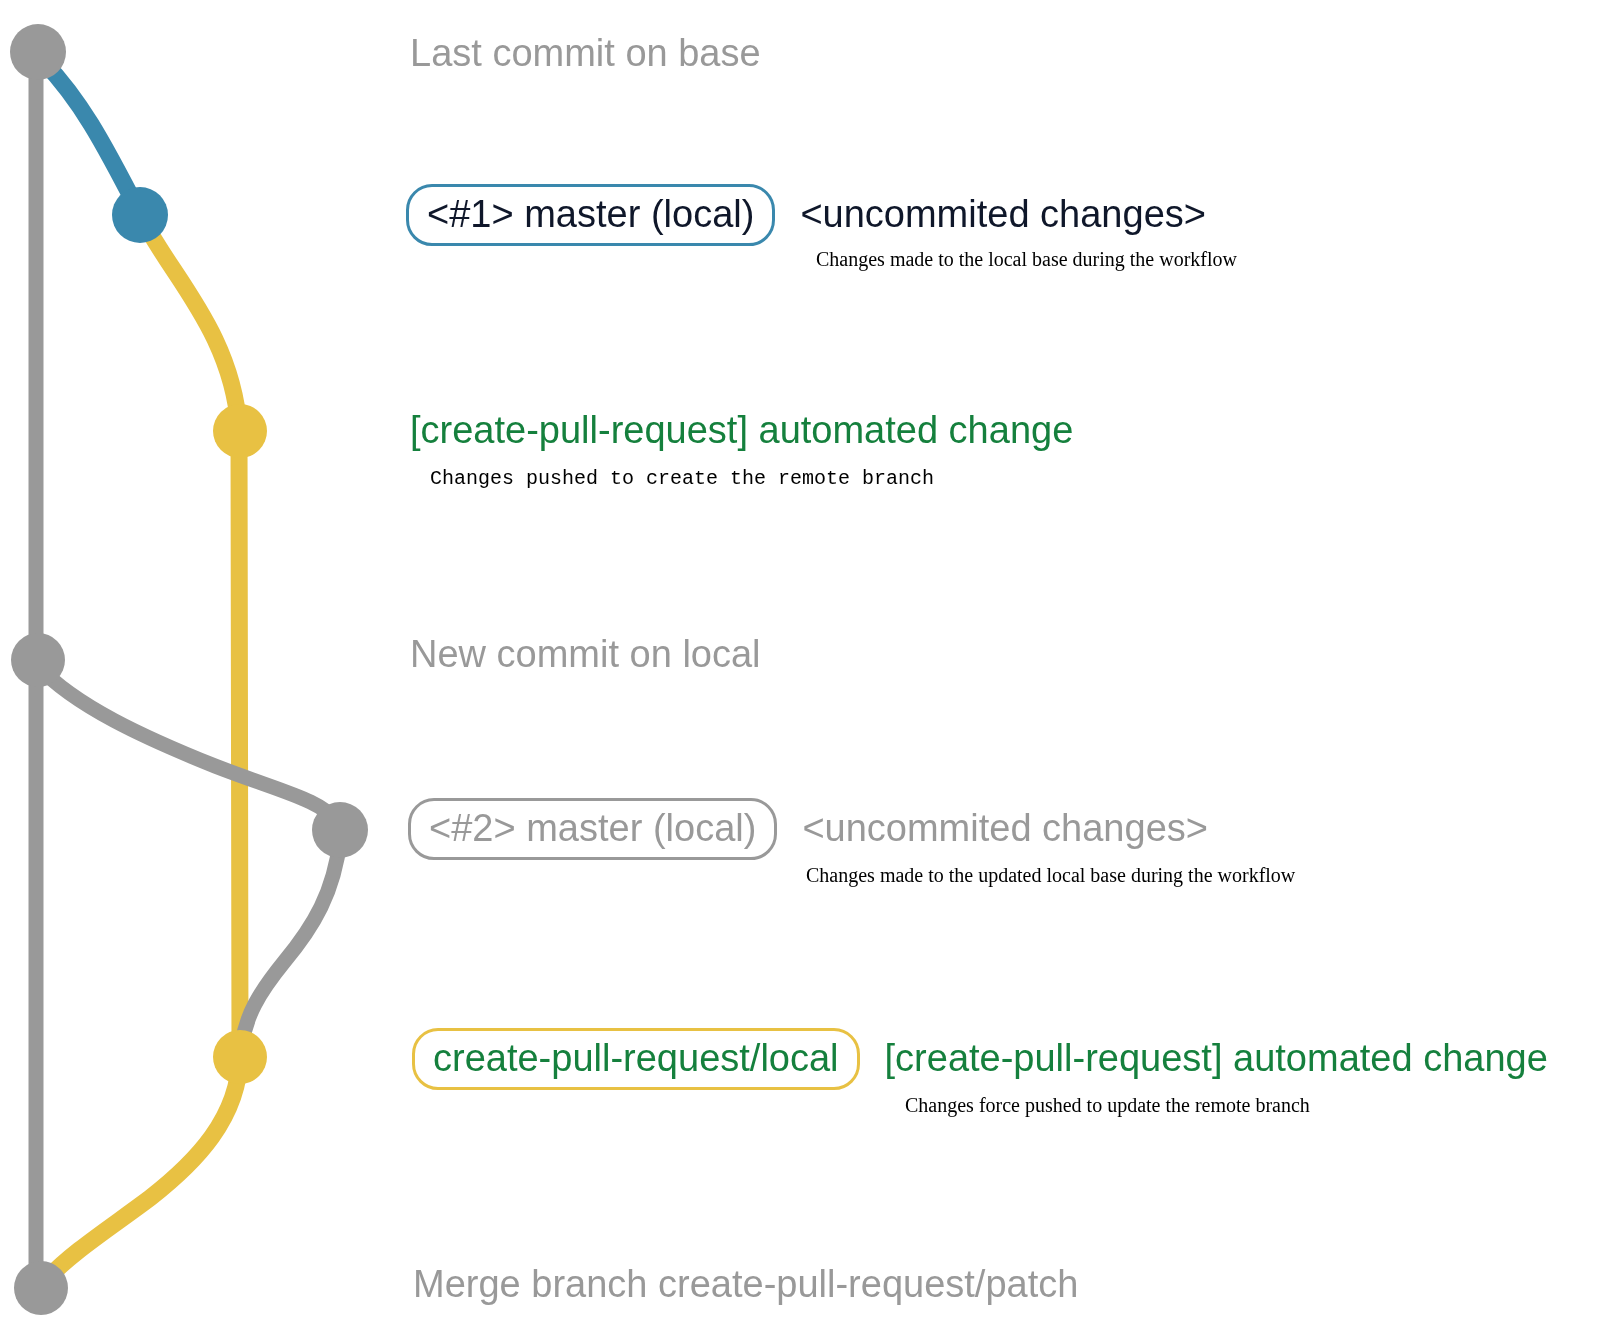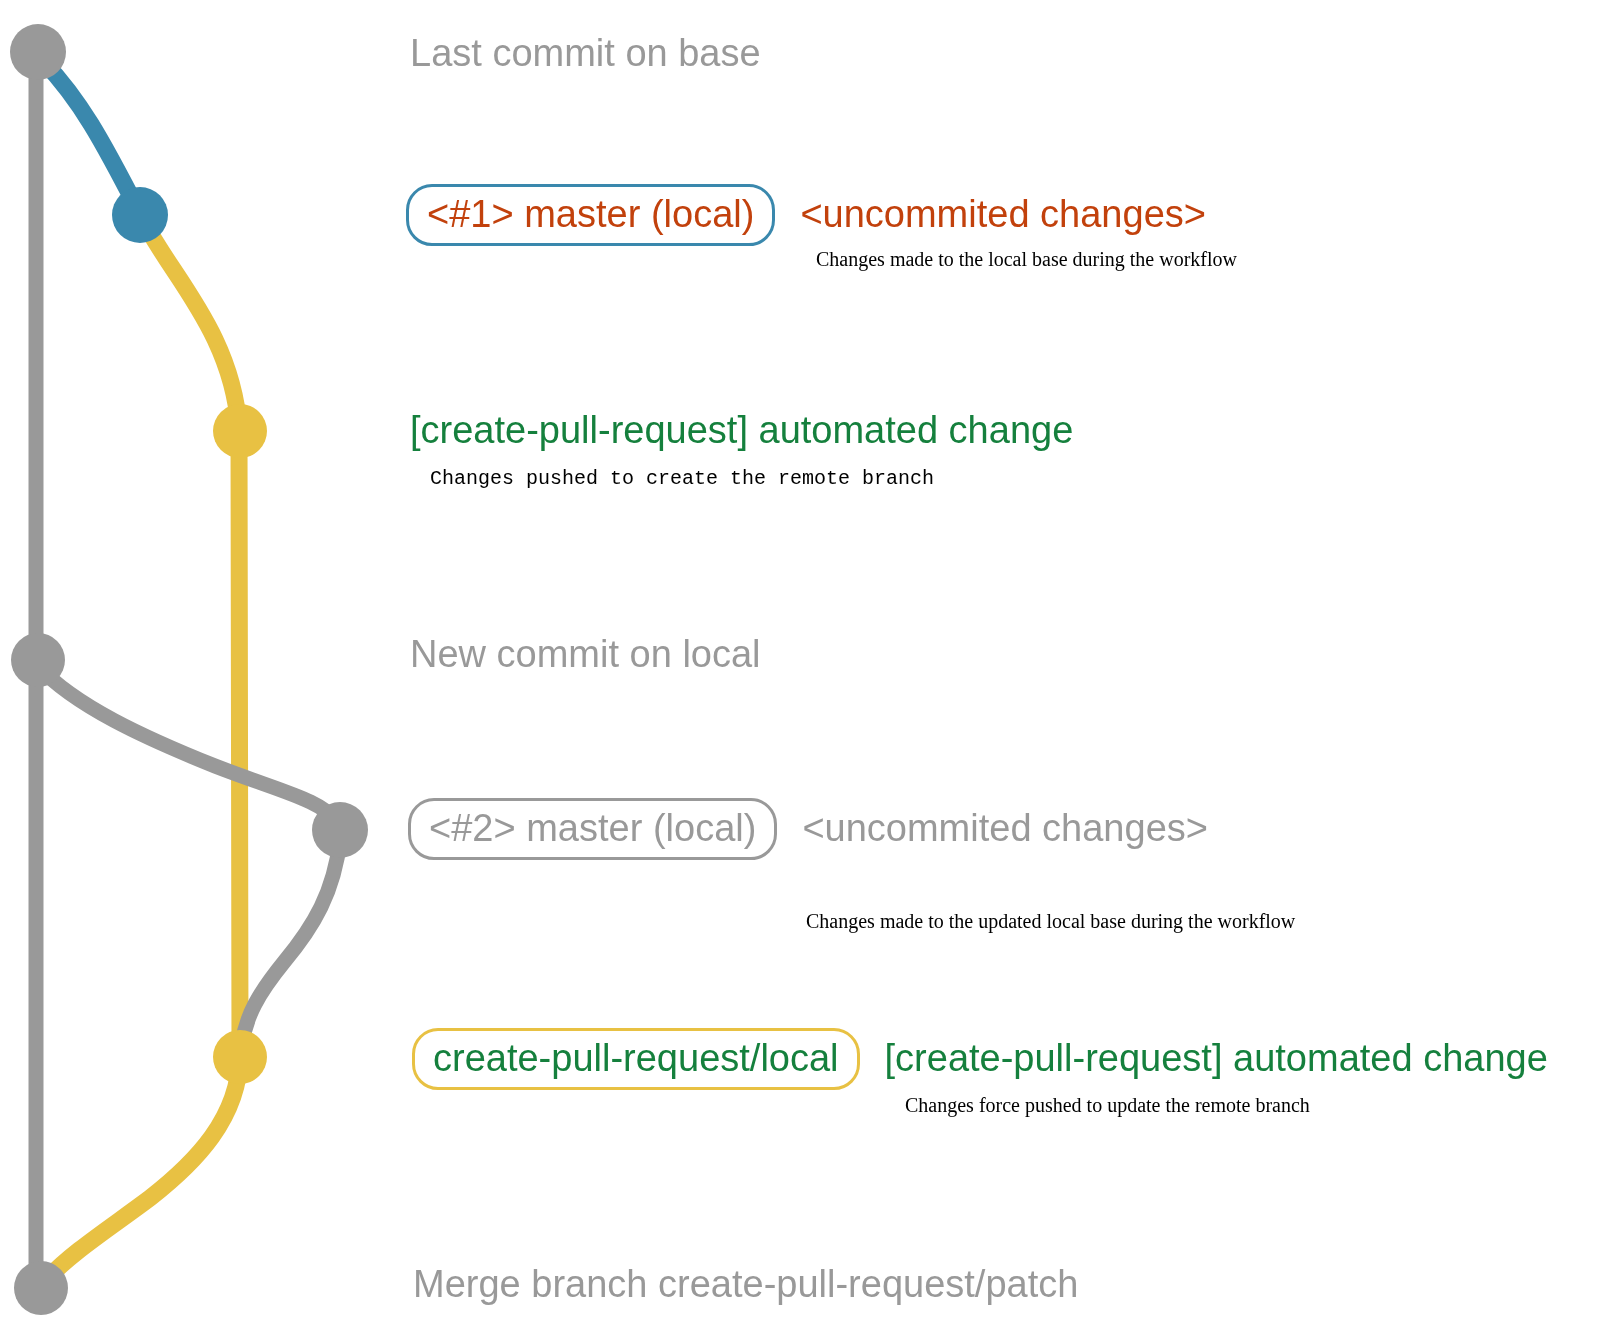--- a/index.html
+++ b/index.html
@@ -47,21 +47,21 @@
   }
   .desc {
     position: absolute;
     transform: translateY(-50%);
     font-family: "Liberation Serif", serif;
     font-size: 20px;
     color: #000000;
     white-space: nowrap;
   }
   .c-gray   { color: #999999; border-color: #999999; }
-  .c-blue   { color: #c2410c; border-color: #3a88ad; }
+  .c-blue   { color: #0f172a; border-color: #3a88ad; }
   .c-yellow { color: #15803d; border-color: #e8c143; }
 </style>
 </head>
 <body>
 
 <div class="canvas">
 
   <svg class="graph-svg" width="1618" height="1344" viewBox="0 0 1618 1344">
 
     <line x1="36" y1="52" x2="36" y2="1288" stroke-width="15" stroke-linecap="round" stroke="#999999"></line>
@@ -99,21 +99,21 @@
   <div class="desc" style="left:430px; top:478px;font-family:Liberation Mono, monospace;">Changes pushed to create the remote branch</div>
 
   <div class="row" style="left:410px; top:655px;">
     <span class="lbl c-gray">New commit on local</span>
   </div>
 
   <div class="row" style="left:408px; top:829px;">
     <span class="badge c-gray">&lt;#2&gt; master (local)</span>
     <span class="lbl c-gray">&lt;uncommited changes&gt;</span>
   </div>
-  <div class="desc" style="left:806px; top:875px;margin-top:46px;">Changes made to the updated local base during the workflow</div>
+  <div class="desc" style="left:806px; top:875px;">Changes made to the updated local base during the workflow</div>
 
   <div class="row" style="left:412px; top:1059px;">
     <span class="badge c-yellow">create-pull-request/local</span>
     <span class="lbl c-yellow">[create-pull-request] automated change</span>
   </div>
   <div class="desc" style="left:905px; top:1105px;">Changes force pushed to update the remote branch</div>
 
   <div class="row" style="left:413px; top:1285px;">
     <span class="lbl c-gray">Merge branch create-pull-request/patch</span>
   </div>

